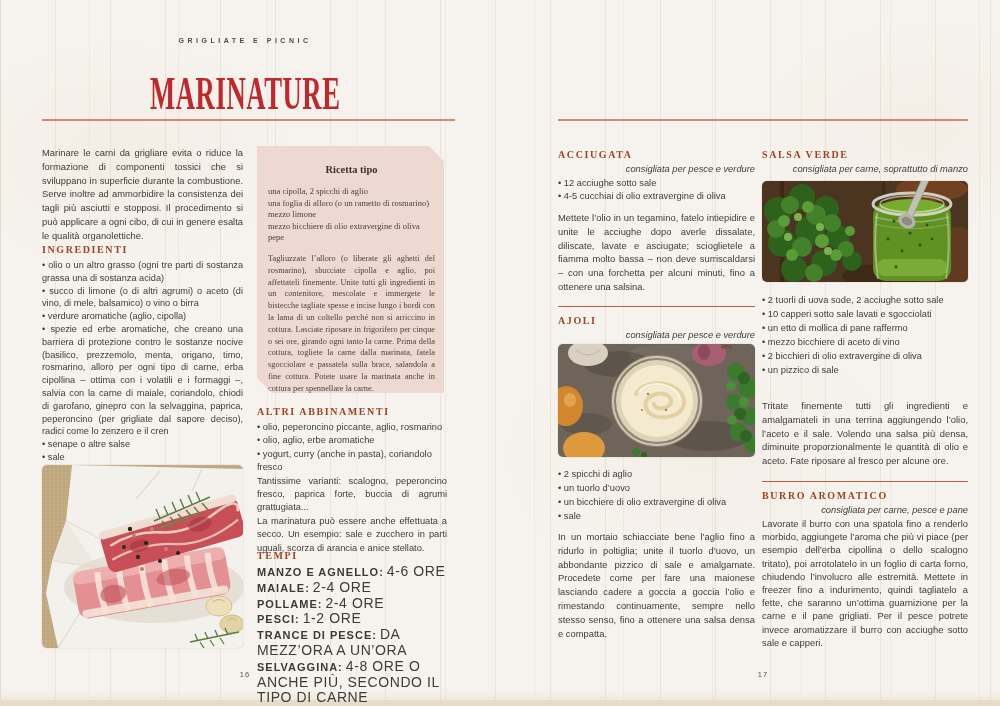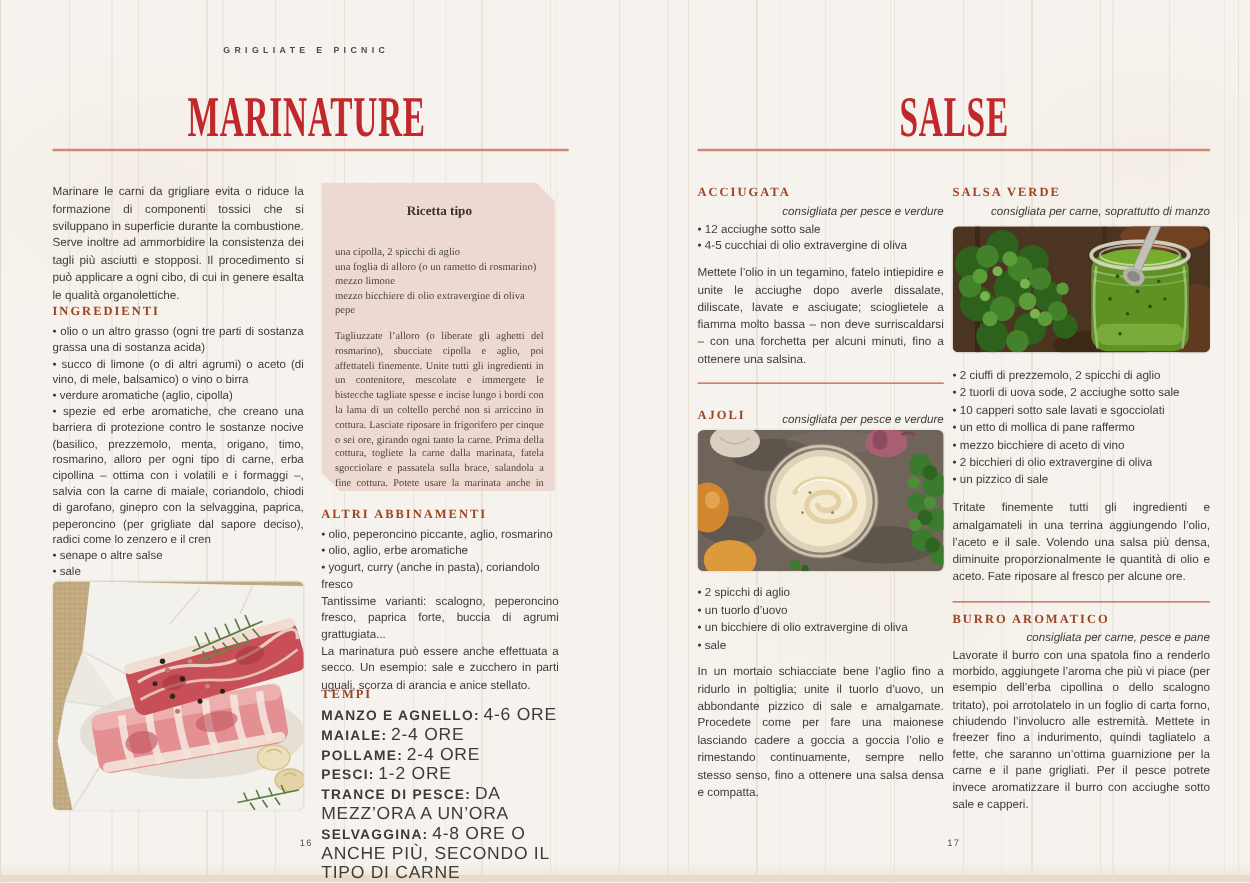--- a/index.html
+++ b/index.html
@@ -24,21 +24,21 @@
   .body-txt{font-size:9.4px;line-height:13.8px;text-align:justify;}
   .sec-heading{font-family:"Liberation Serif",serif;font-weight:bold;font-size:10px;letter-spacing:1.6px;color:#9c4423;}
   .subtitle{font-style:italic;font-size:9.3px;color:#3d3c38;line-height:12px;text-align:right;}
   .blist{font-size:9.3px;line-height:13.4px;}
   .blist .li::before{content:"• ";color:#3d3c38;}
   .ing-list{font-size:9.2px;line-height:12.8px;text-align:justify;}
   .ing-list .li::before{content:"• ";}
   .box{background:#eed9d2;clip-path:polygon(0 0,calc(100% - 15px) 0,100% 15px,100% 100%,15px 100%,0 calc(100% - 15px));
        font-family:"Liberation Serif",serif;color:#4a423c;padding:12px 9px 10px 11px;box-sizing:border-box;}
   .box-title{font-weight:bold;font-size:10.5px;text-align:center;color:#3a322c;margin-top:6px;}
-  .box-ings{margin-top:21px;font-size:8.5px;line-height:11.6px;white-space:nowrap;}
+  .box-ings{margin-top:11px;font-size:8.5px;line-height:11.6px;white-space:nowrap;}
   .box-method{margin-top:9px;font-size:8.3px;line-height:11.8px;text-align:justify;}
   .tempi-row{font-size:8.6px;line-height:13.8px;letter-spacing:.6px;}
   .tempi-row .tl{font-weight:bold;color:#3b3a36;letter-spacing:1px;font-size:11px;}
   .tempi-row .tv{font-size:14px;color:#3d3c38;}
   .pagenum{font-size:7.5px;color:#55534e;text-align:center;letter-spacing:1px;}
   .photo{border-radius:5px;overflow:hidden;box-shadow:0 0 0 1px rgba(120,100,80,.08);}
   .photo svg{display:block;}
 </style>
 </head>
 <body>
@@ -153,34 +153,33 @@
       <div class="tempi-row"><span class="tl">MANZO E AGNELLO:</span> <span class="tv">4-6 ORE</span></div>
       <div class="tempi-row"><span class="tl">MAIALE:</span> <span class="tv">2-4 ORE</span></div>
       <div class="tempi-row"><span class="tl">POLLAME:</span> <span class="tv">2-4 ORE</span></div>
       <div class="tempi-row"><span class="tl">PESCI:</span> <span class="tv">1-2 ORE</span></div>
       <div class="tempi-row"><span class="tl">TRANCE DI PESCE:</span> <span class="tv">DA MEZZ’ORA A UN’ORA</span></div>
       <div class="tempi-row"><span class="tl">SELVAGGINA:</span> <span class="tv">4-8 ORE O ANCHE PIÙ, SECONDO IL TIPO DI CARNE</span></div>
     </div>
   </div>
 
   <div class="abs" style="left:500px;top:0;width:500px;height:706px;">
-    <div class="abs big-title" style="left:58px;top:72px;width:410px;"><span>SALSE</span></div>
     <div class="abs title-rule" style="left:58px;top:119px;width:410px;"></div>
 
     <div class="abs sec-heading" style="left:58px;top:149px;">ACCIUGATA</div>
     <div class="abs subtitle" style="left:58px;top:163px;width:197px;">consigliata per pesce e verdure</div>
     <div class="abs blist" style="left:58px;top:177px;width:197px;">
       <div class="li">12 acciughe sotto sale</div>
       <div class="li">4-5 cucchiai di olio extravergine di oliva</div>
     </div>
     <div class="abs body-txt" style="left:58px;top:211px;width:197px;">Mettete l’olio in un tegamino, fatelo intiepidire e unite le acciughe dopo averle dissalate, diliscate, lavate e asciugate; scioglietele a fiamma molto bassa – non deve surriscaldarsi – con una forchetta per alcuni minuti, fino a ottenere una salsina.</div>
 
     <div class="abs sec-divider" style="left:58px;top:306px;width:197px;"></div>
 
-    <div class="abs sec-heading" style="left:58px;top:327px;">AJOLI</div>
+    <div class="abs sec-heading" style="left:58px;top:315px;">AJOLI</div>
     <div class="abs subtitle" style="left:58px;top:329px;width:197px;">consigliata per pesce e verdure</div>
 
     <div class="abs photo" style="left:58px;top:344px;width:197px;height:113px;">
       <svg width="197" height="113" viewBox="0 0 197 113" xmlns="http://www.w3.org/2000/svg">
         <rect width="197" height="113" fill="#6e645a"></rect>
         <ellipse cx="60" cy="20" rx="34" ry="13" fill="#000" opacity="0.15"></ellipse>
         <ellipse cx="150" cy="92" rx="42" ry="15" fill="#000" opacity="0.15"></ellipse>
         <ellipse cx="28" cy="80" rx="26" ry="11" fill="#000" opacity="0.12"></ellipse>
         <ellipse cx="110" cy="10" rx="40" ry="9" fill="#fff" opacity="0.05"></ellipse>
 
@@ -306,21 +305,20 @@
 
         <g transform="rotate(24 158 12)">
           <rect x="154" y="-14" width="7" height="52" rx="3" fill="#c3c0b8" stroke="#908d86" stroke-width="0.6"></rect>
           <ellipse cx="157.5" cy="43" rx="9" ry="7" fill="#b5b2aa"></ellipse>
           <ellipse cx="157.5" cy="43" rx="5.5" ry="4" fill="#8c8a84"></ellipse>
         </g>
       </svg>
     </div>
 
     <div class="abs blist" style="left:262px;top:294px;width:206px;line-height:13.9px;">
-      <div class="li">2 ciuffi di prezzemolo, 2 spicchi di aglio</div>
       <div class="li">2 tuorli di uova sode, 2 acciughe sotto sale</div>
       <div class="li">10 capperi sotto sale lavati e sgocciolati</div>
       <div class="li">un etto di mollica di pane raffermo</div>
       <div class="li">mezzo bicchiere di aceto di vino</div>
       <div class="li">2 bicchieri di olio extravergine di oliva</div>
       <div class="li">un pizzico di sale</div>
     </div>
     <div class="abs body-txt" style="left:262px;top:399px;width:206px;">Tritate finemente tutti gli ingredienti e amalgamateli in una terrina aggiungendo l’olio, l’aceto e il sale. Volendo una salsa più densa, diminuite proporzionalmente le quantità di olio e aceto. Fate riposare al fresco per alcune ore.</div>
 
     <div class="abs sec-divider" style="left:262px;top:481px;width:206px;"></div>

